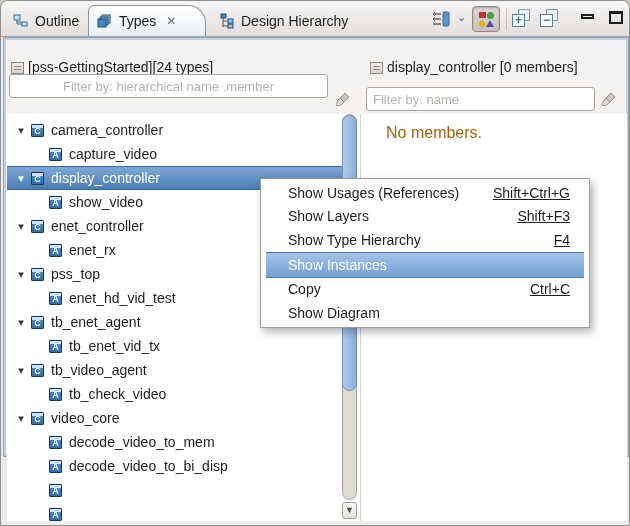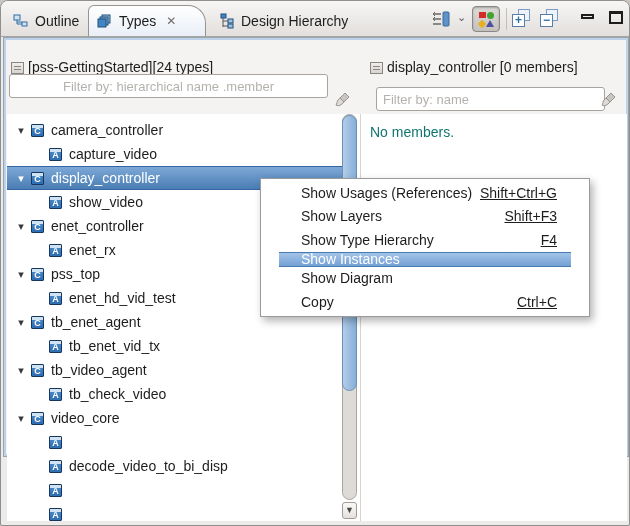--- a/index.html
+++ b/index.html
@@ -69,31 +69,31 @@
   .expander.spacer2 { width:38px; flex:0 0 38px; }
   .badge { width:13px; height:13px; flex:0 0 13px; margin-right:7px; border:1px solid #16355f; background:linear-gradient(#cfe3f2 0%, #cfe3f2 30%, #4386c6 30%, #2f6cb0 100%); color:#ffffff; font-size:9px; font-weight:bold; line-height:12px; text-align:center; border-radius:1px; }
 
   
   #tree-scrollbar { position:absolute; left:333px; top:0px; width:19px; height:407px; }
   .sb-track { position:absolute; left:2px; top:0; width:15px; height:386px; background:#dedbd7; border:1px solid #a9a6a1; border-radius:8px; }
   .sb-thumb { position:absolute; left:2px; top:1px; width:15px; height:276px; border:1px solid #6d8eb4; border-radius:8px; background:linear-gradient(90deg,#b3cde9,#86afd9); }
   .sb-btn { position:absolute; left:2px; top:388px; width:15px; height:17px; border:1px solid #a09d98; border-radius:3px; background:linear-gradient(#fbfaf9,#e4e1dd); color:#4a4845; font-size:9px; text-align:center; line-height:15px; }
 
   
-  #no-members { position:absolute; left:9px; top:10px; font-size:14px; color:#0f766e; }
+  #no-members { position:absolute; left:25px; top:10px; font-size:16px; color:#a16207; }
 
   
   #context-menu {
     position:absolute; left:259px; top:177px; width:330px;
-    background:#ffffff; border:1px solid #9a9a9a; padding:2px 18px;
+    background:#ffffff; border:1px solid #9a9a9a; padding:2px 5px;
     box-shadow:3px 4px 8px rgba(0,0,0,.3); z-index:10;
   }
   .menu-item { display:flex; align-items:center; height:23.5px; padding:0 14px 0 22px; font-size:14px; color:#1d1d1d; }
   .menu-item .shortcut { margin-left:auto;text-decoration:underline; }
-  .menu-item.highlighted { color:#ffffff; background:linear-gradient(#a3c4e8,#74a0d4); border-top:1px solid #4a7ab2; border-bottom:1px solid #4a7ab2; height:15px; }
+  .menu-item.highlighted { color:#ffffff; background:linear-gradient(#a3c4e8,#74a0d4); border-top:1px solid #4a7ab2; border-bottom:1px solid #4a7ab2; height:26px; }
 </style>
 </head>
 <body>
 
 <div id="window">
 
   <div id="tabbar">
 
     <div class="tab active" style="left:87px; width:118px; padding-right:20px;">
       <svg class="tab-icon" viewBox="0 0 16 16">
@@ -170,21 +170,21 @@
 
     <span class="doc-icon" style="left:366px; top:24px;"></span>
     <div class="panel-header" style="left:383px; top:21px;">display_controller [0 members]</div>
 
     <input class="filter" style="left: 5px; top: 36px; width: 319px; text-align: center;" placeholder="Filter by: hierarchical name .member">
     <svg class="brush-icon" style="left:330px; top:52px;" viewBox="0 0 18 18">
       <path d="M11 3 l4 4 -5 5 -4 -4 z" fill="#c9c6c2" stroke="#98948f"></path>
       <path d="M6 8 l4 4 -2 2 c-2 2 -5 2 -6 1 1 -1 1 -4 2 -5 z" fill="#dedbd7" stroke="#98948f"></path>
     </svg>
 
-    <input class="filter" style="left: 362px; top: 49px; width: 229px; margin-left: 10px;" placeholder="Filter by: name">
+    <input class="filter" style="left: 362px; top: 49px; width: 229px;" placeholder="Filter by: name">
     <svg class="brush-icon" style="left:596px; top:52px;" viewBox="0 0 18 18">
       <path d="M11 3 l4 4 -5 5 -4 -4 z" fill="#c9c6c2" stroke="#98948f"></path>
       <path d="M6 8 l4 4 -2 2 c-2 2 -5 2 -6 1 1 -1 1 -4 2 -5 z" fill="#dedbd7" stroke="#98948f"></path>
     </svg>
 
     <div id="left-white" class="white-area">
       <div id="type-tree">
           <div class="tree-row">
             <span class="expander">▾</span>
             <span class="badge">C</span>
@@ -246,20 +246,21 @@
             <span>tb_check_video</span>
           </div>
           <div class="tree-row">
             <span class="expander">▾</span>
             <span class="badge">C</span>
             <span>video_core</span>
           </div>
           <div class="tree-row">
             <span class="expander spacer2"></span>
             <span class="badge">A</span>
+            <span>decode_video_to_mem</span>
           </div>
           <div class="tree-row">
             <span class="expander spacer2"></span>
             <span class="badge">A</span>
             <span>decode_video_to_bi_disp</span>
           </div>
           <div class="tree-row">
             <span class="expander spacer2"></span>
             <span class="badge">A</span>
           </div>
@@ -292,21 +293,21 @@
         <span class="shortcut">Shift+F3</span>
       </div>
       <div class="menu-item">
         <span>Show Type Hierarchy</span>
         <span class="shortcut">F4</span>
       </div>
       <div class="menu-item highlighted">
         <span>Show Instances</span>
       </div>
       <div class="menu-item">
-        <span>Show Diagram</span>
-      </div>
-      <div class="menu-item">
         <span>Copy</span>
         <span class="shortcut">Ctrl+C</span>
       </div>
+      <div class="menu-item">
+        <span>Show Diagram</span>
+      </div>
     </div>
 
 </div>
 
 </body></html>

